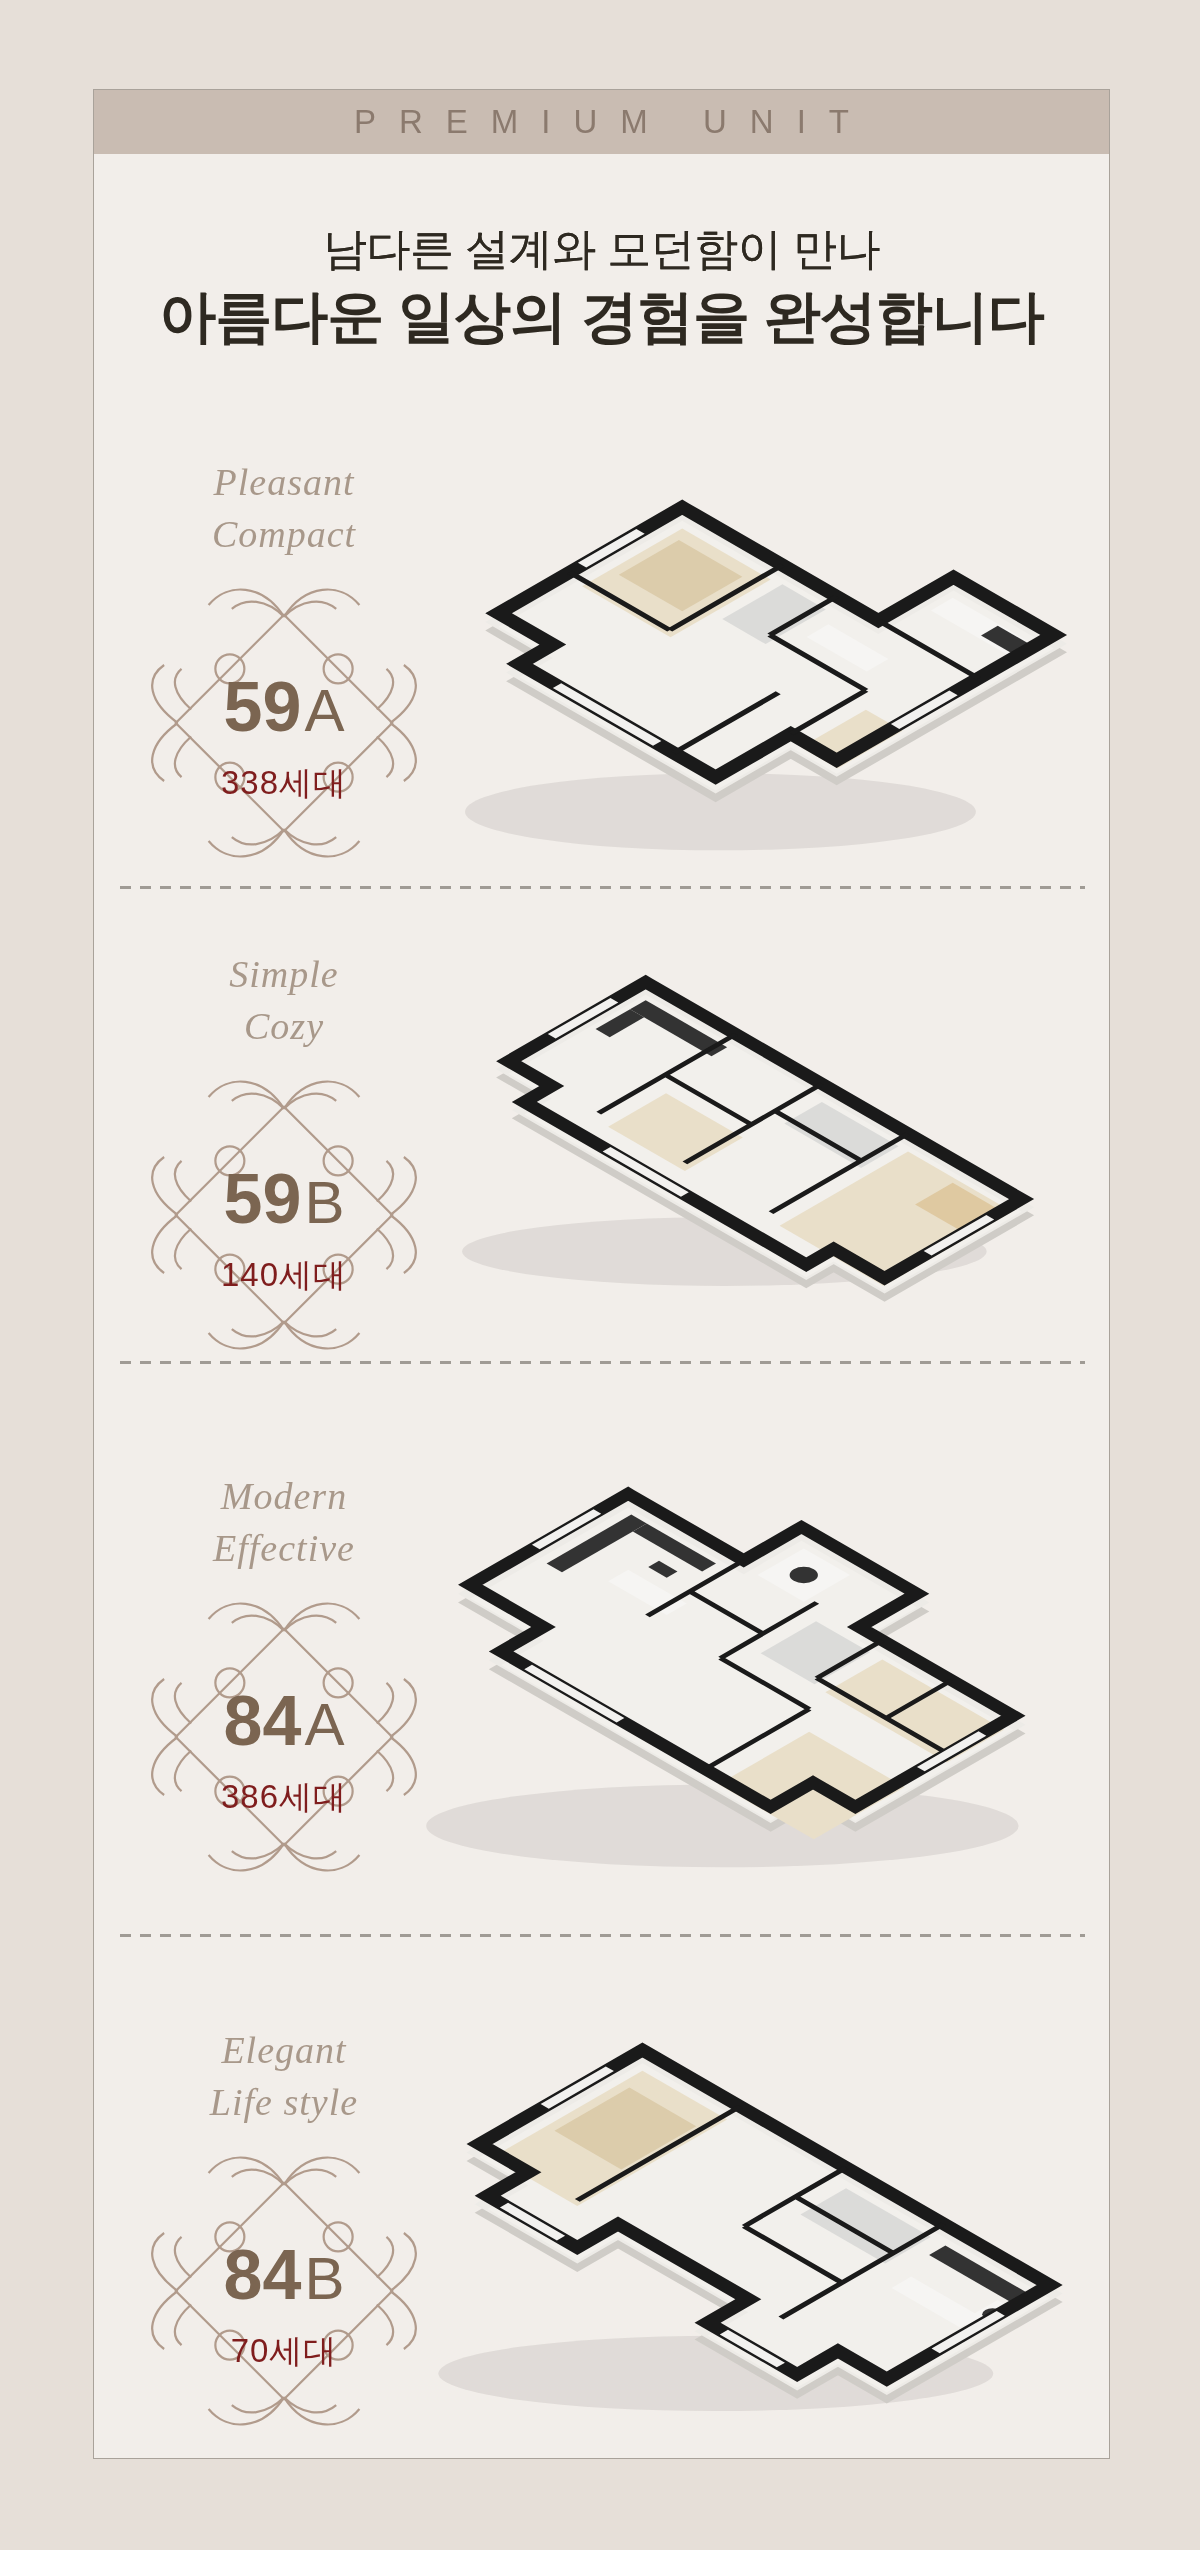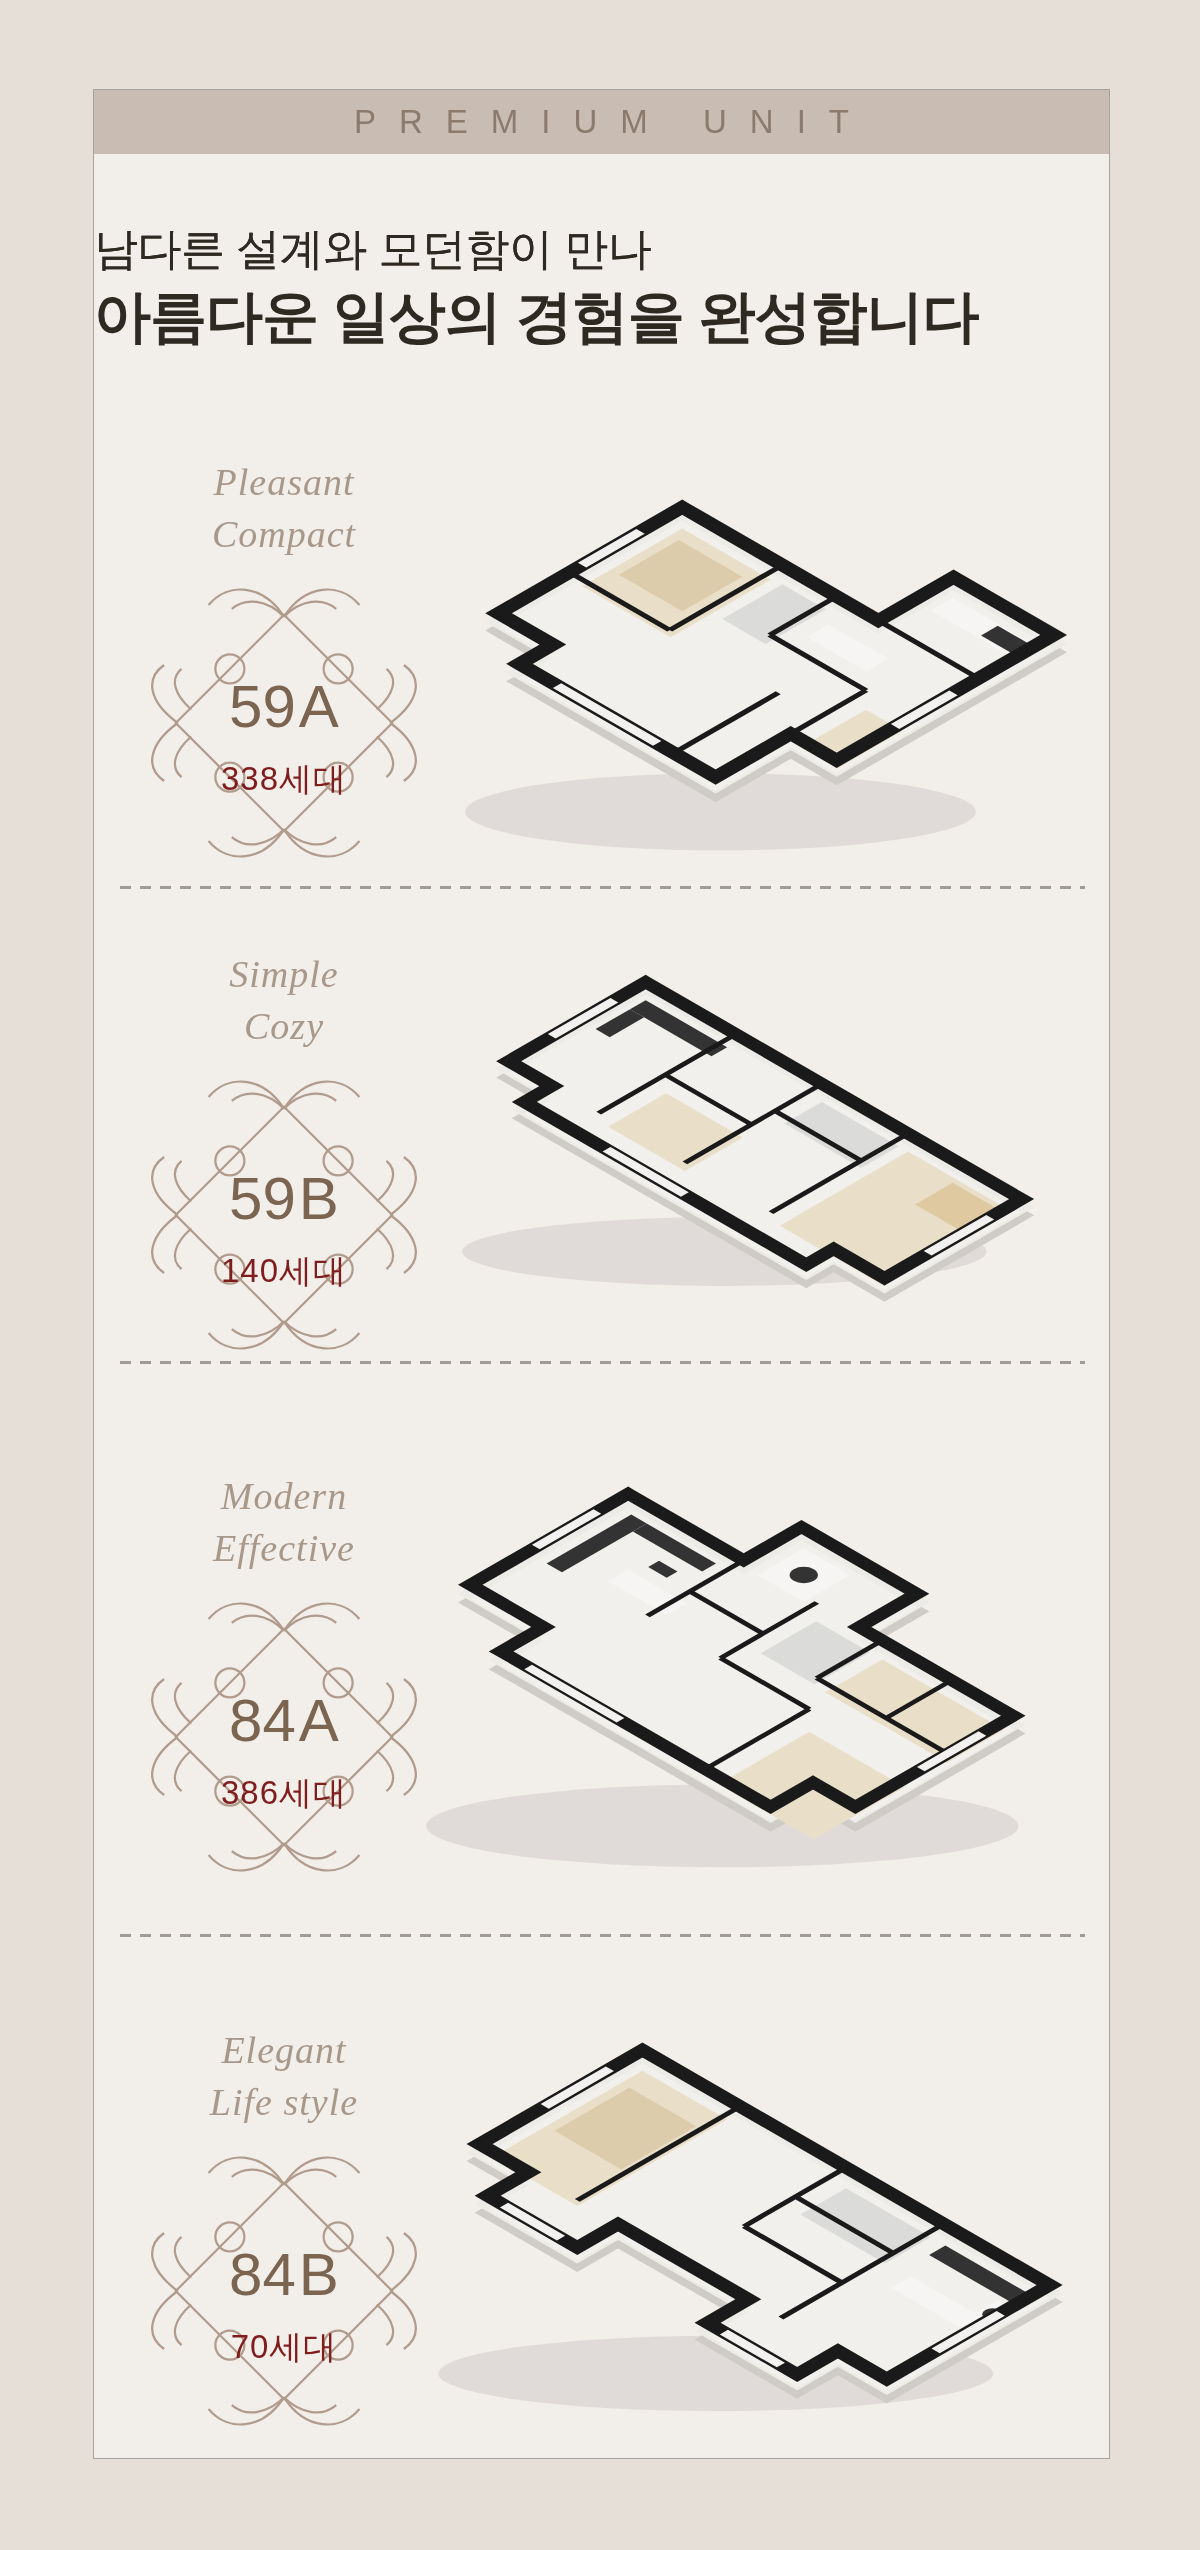--- a/index.html
+++ b/index.html
@@ -12,34 +12,34 @@
     background:#f2eeea;border:1px solid #a9a29a;box-sizing:border-box;
   }
   .band{
     position:absolute;left:0;top:0;width:100%;height:64px;background:#c9bcb2;
     display:flex;align-items:center;justify-content:center;
   }
   .band-text{
     font-size:33px;font-weight:400;color:#8b7a6e;
     letter-spacing:23px;padding-left:23px;white-space:nowrap;
   }
-  .title{position:absolute;top:92px;left:0;width:100%;text-align:left;color:#2e2921;padding-top:38px}
+  .title{position:absolute;top:92px;left:0;width:100%;text-align:center;color:#2e2921;padding-top:38px}
   .t1{font-size:44px;font-weight:500;letter-spacing:-0.5px;text-shadow:0 0 .6px #2e2921}
   .t2{font-size:57px;font-weight:800;letter-spacing:-1px;margin-top:0}
 
   .unit{position:absolute;left:40px;width:300px;text-align:center}
   .tagline{
     font-family:"Liberation Serif",serif;font-style:italic;
     font-size:38px;line-height:52px;color:#a8988a;letter-spacing:1px;text-align:center;
   }
   .emblem{position:relative;width:290px;height:290px;margin:18px auto 0}
   .emblem .orn{position:absolute;left:0;top:0;width:290px;height:290px}
   .emblem-body{position:relative;padding-top:94px}
   .code{display:flex;justify-content:center;align-items:baseline;color:#7b6551}
-  .code-num{font-size:60px;line-height:1;font-weight:400}
+  .code-num{font-size:70px;line-height:1;font-weight:700}
   .code-letter{font-size:60px;font-weight:400;margin-left:3px}
   .households{margin-top:16px;font-size:33px;font-weight:500;color:#7f1d1d;letter-spacing:1px}
 
   .divider{
     position:absolute;left:26px;width:965px;height:3px;
     background:repeating-linear-gradient(90deg,#a09b95 0 11px,transparent 11px 20px);
   }
 
   .plan-box{position:absolute}
   svg.plan{width:100%;height:100%;display:block}

